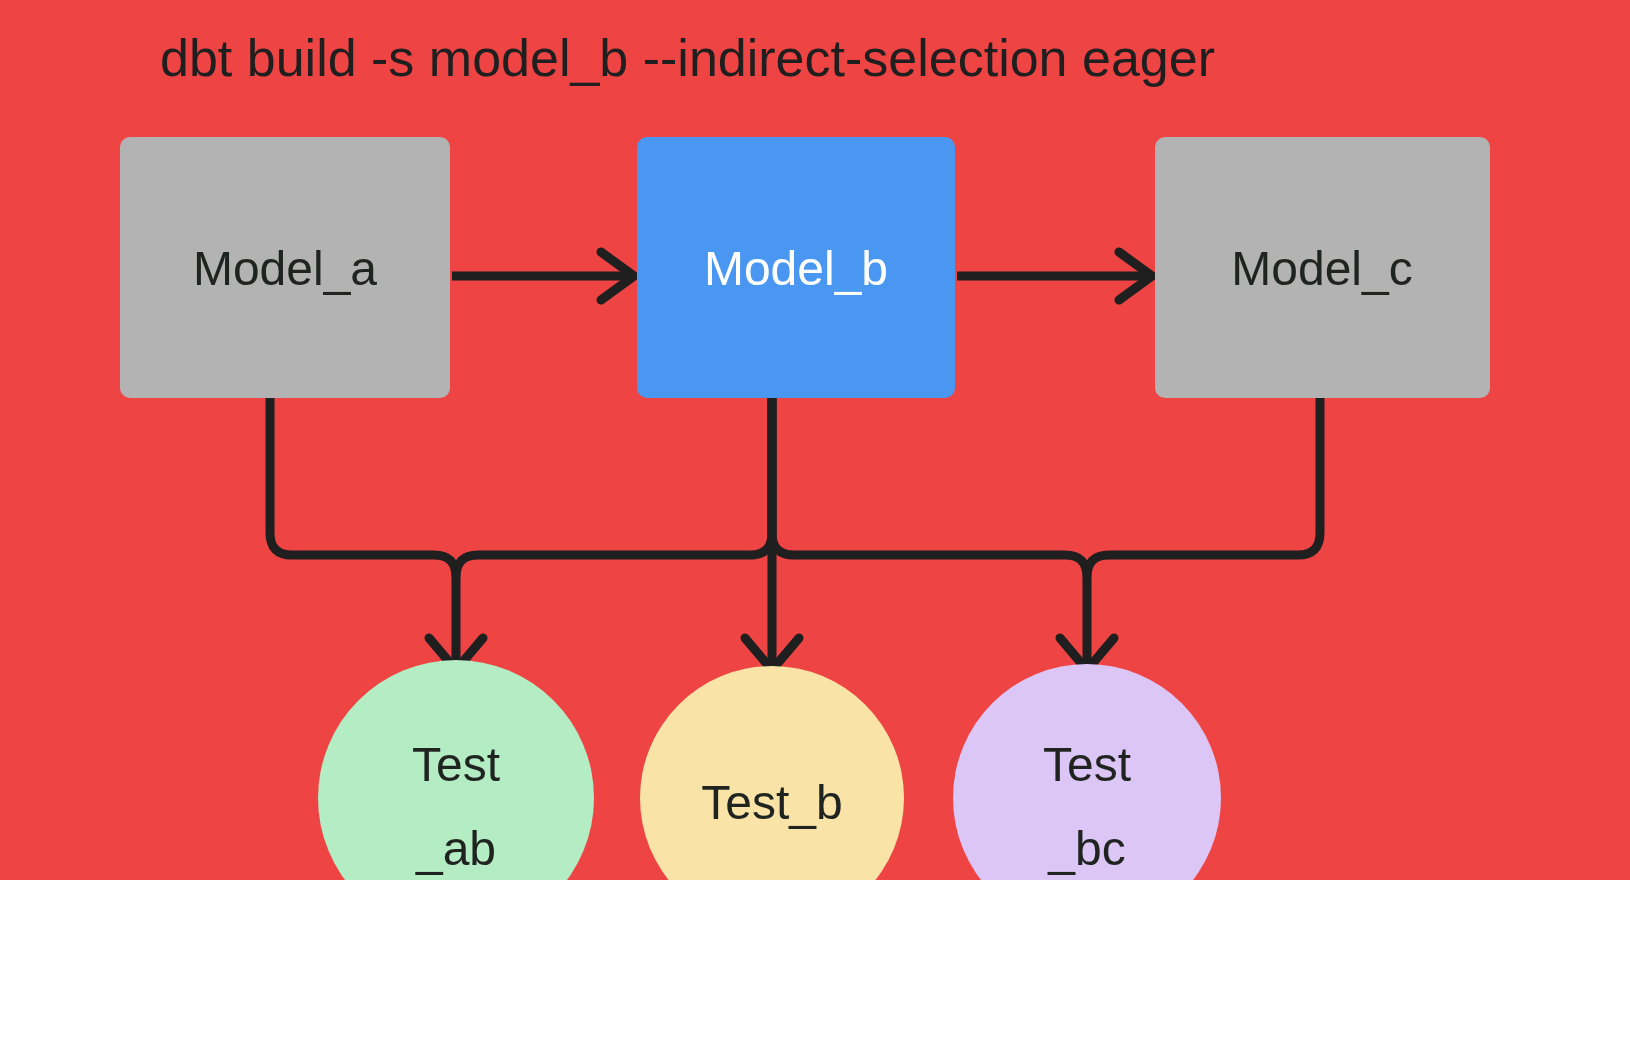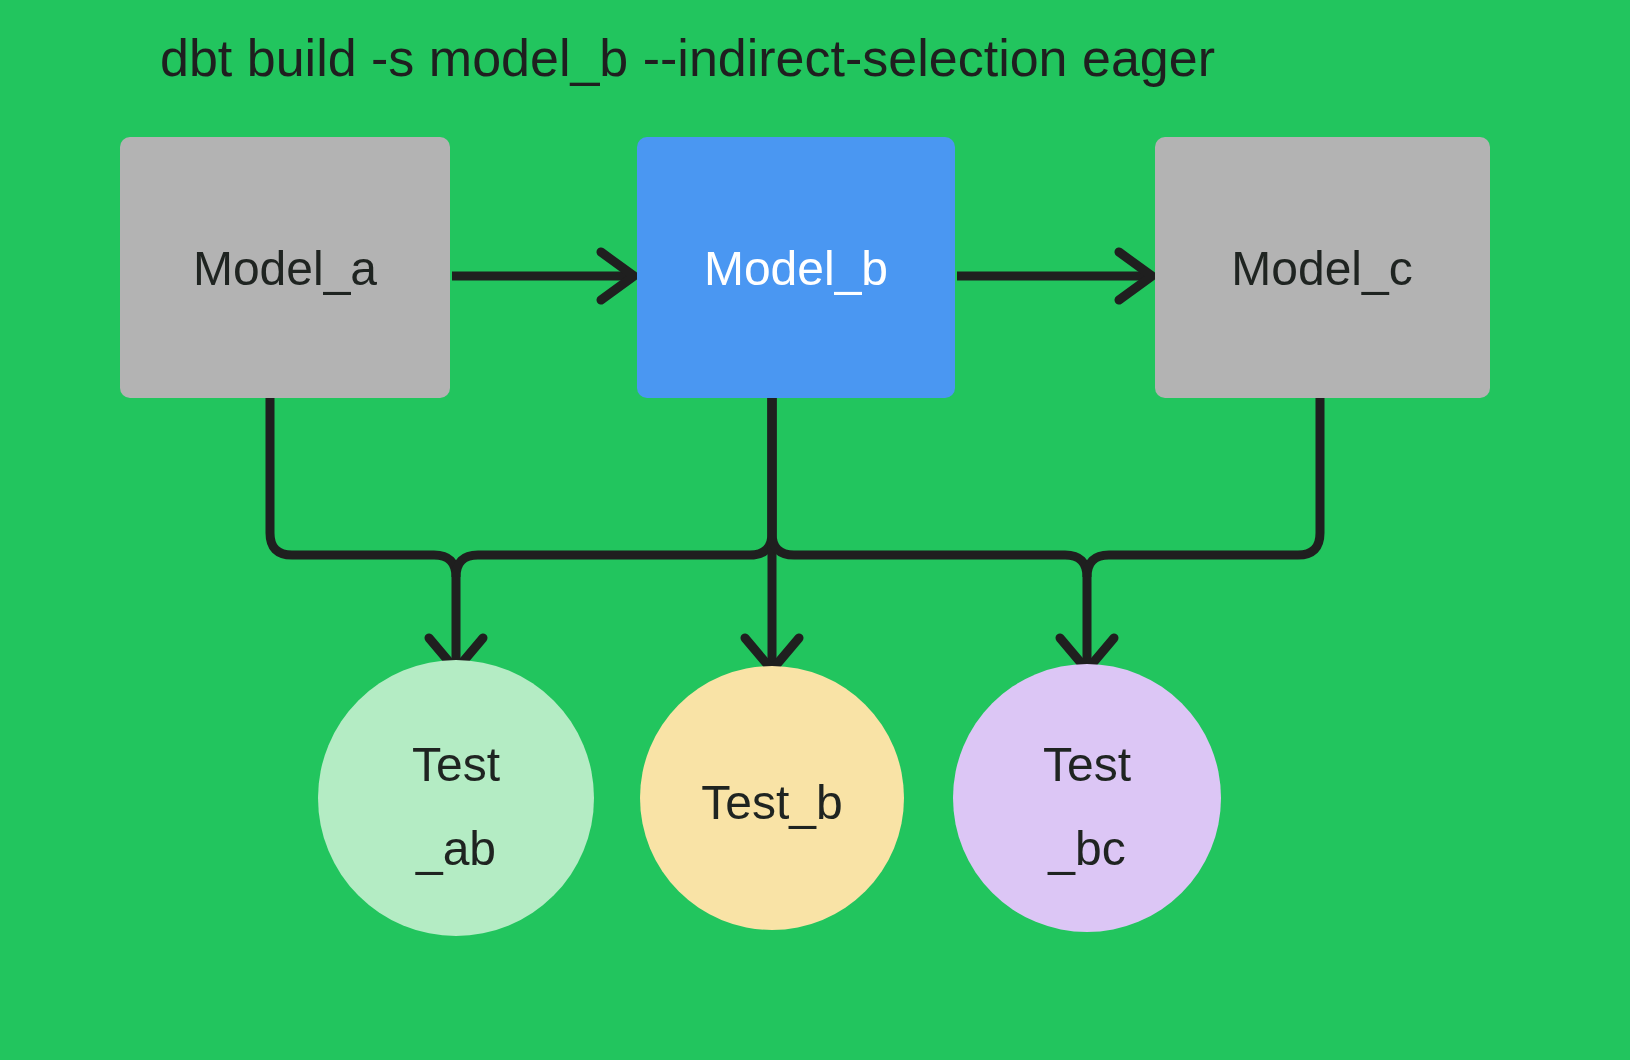--- a/index.html
+++ b/index.html
@@ -6,22 +6,22 @@
     margin: 0;
     padding: 0;
     background: #ffffff;
   }
   body {
     font-family: "Liberation Sans", sans-serif;
   }
   #canvas {
     position: relative;
     width: 1630px;
-    height: 1060px;
-    background: #22c55e;
+    height: 880px;
+    background: #ef4444;
     overflow: hidden;
   }
   #diagram-svg {
     position: absolute;
     left: 0;
     top: 0;
     width: 1630px;
     height: 1060px;
   }
   .title-text {

